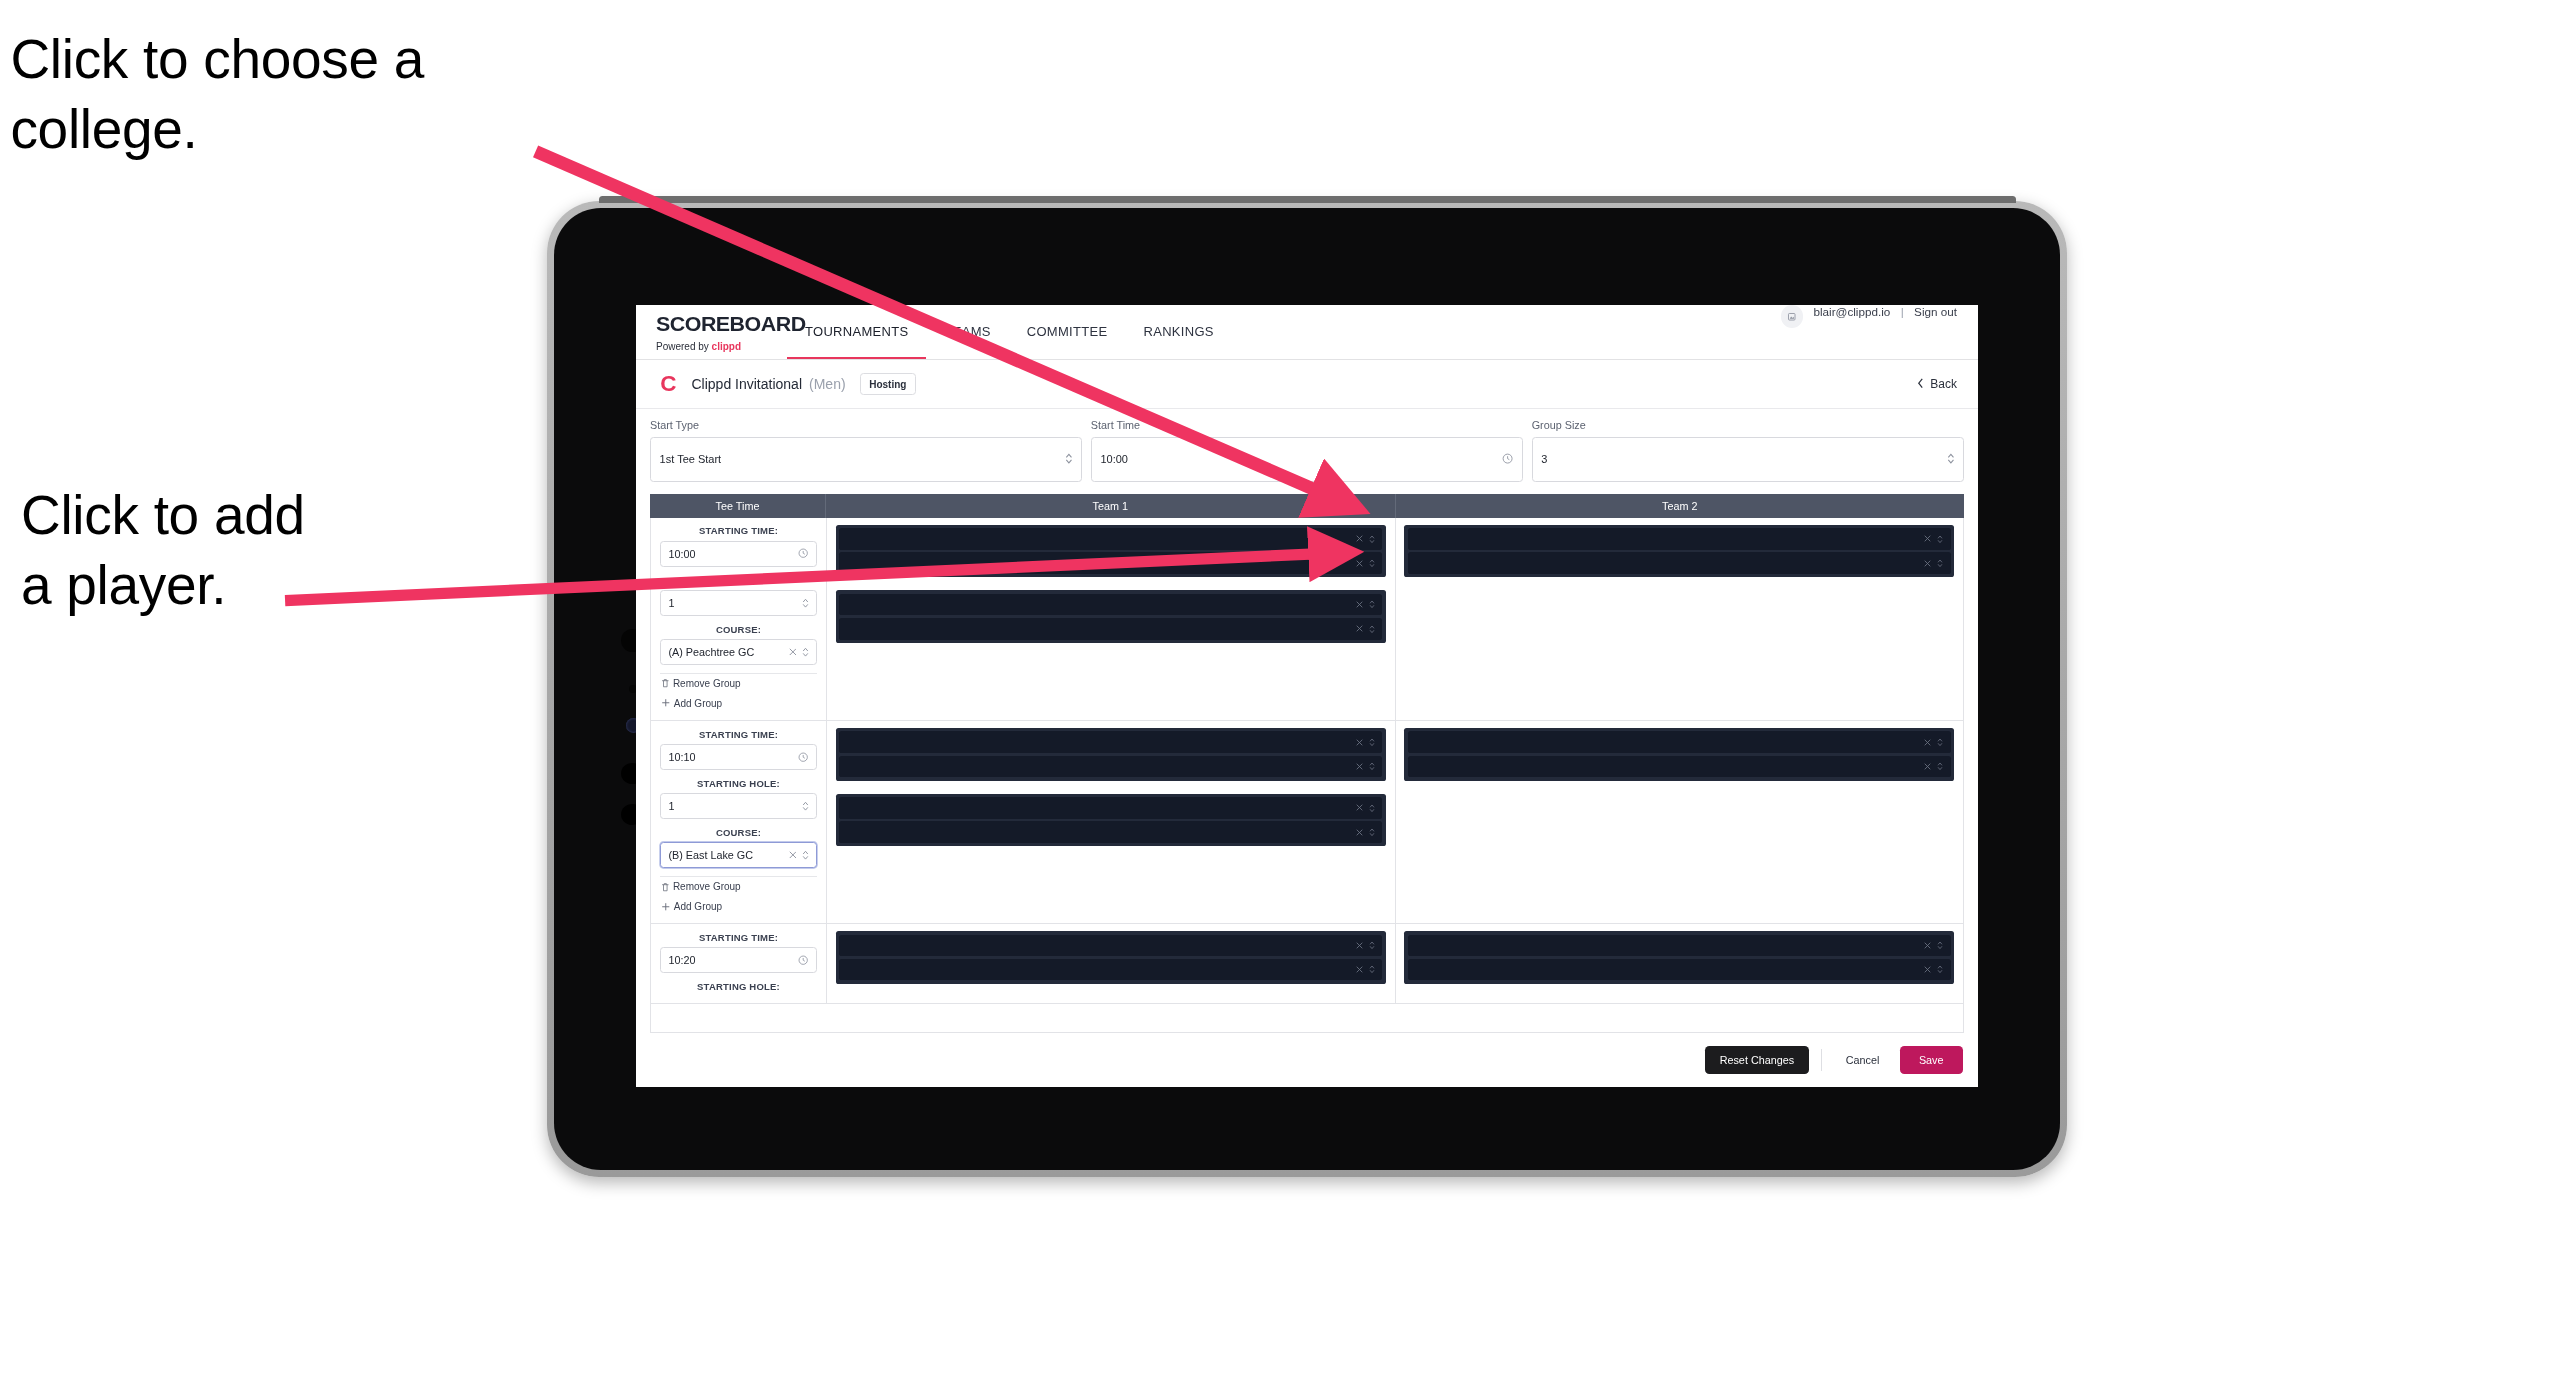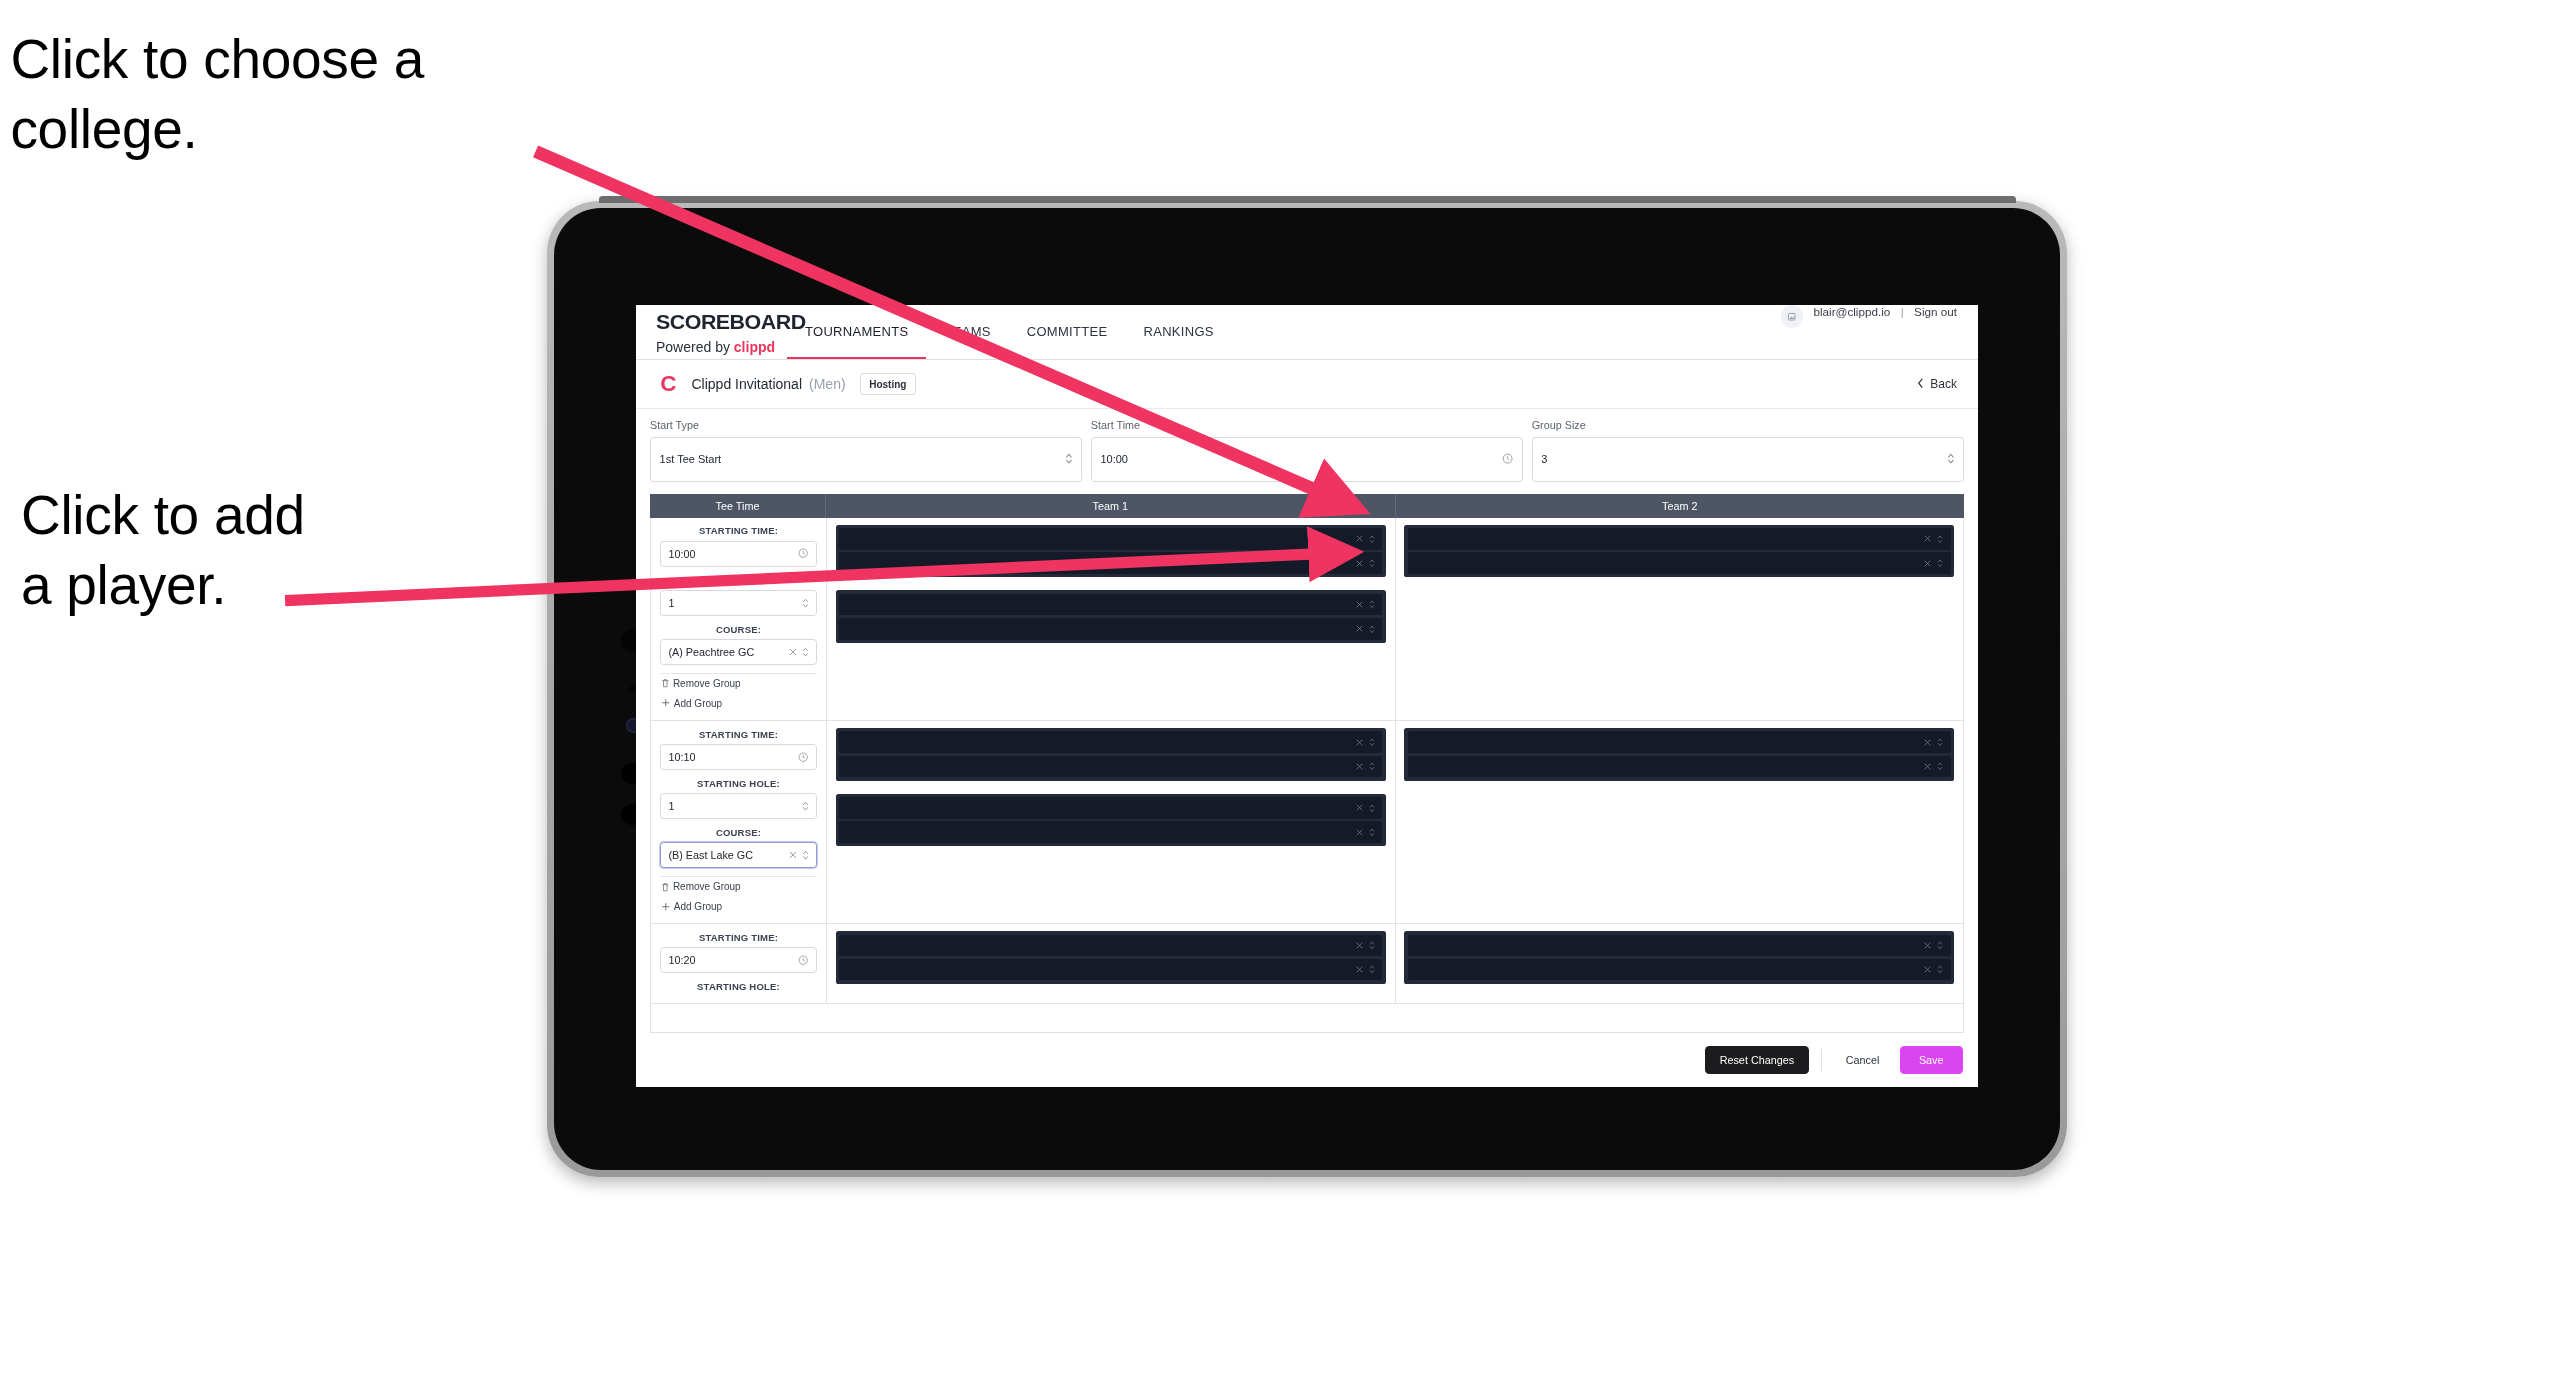--- a/index.html
+++ b/index.html
@@ -112,21 +112,21 @@
     font-family: "Liberation Sans", sans-serif;
     font-weight: 700;
     font-size: 21px;
     letter-spacing: -0.5px;
     color: #1f2430;
     line-height: 1;
     transform: scaleX(1.02);
     transform-origin: left center;
   }
   #brand-sub {
-    font-size: 14px;
+    font-size: 10px;
     color: #2b2f3a;
     margin-top: 8px;
     line-height:1;
   }
   #brand-sub .clippd-word { color: #e8365d; font-weight: 700; }
 
   #nav-items {
     display: flex;
     align-items: stretch;
     flex: 1 1 auto;
@@ -354,21 +354,21 @@
     padding: 7.8px 14.7px;
     cursor: pointer;
   }
   #footer-div {
     width: 0.9px; height: 22.5px; background: #dedfe3; margin: 0 12px;
   }
   #cancel-btn {
     font-size: 10.8px; color: #2b303c; padding: 7.8px 12px; cursor: pointer;
   }
   #save-btn {
-    background: #d946ef;
+    background: #be185d;
     color: #fff;
     font-size: 10.8px;
     border-radius: 4.3px;
     padding: 7.8px 19px;
     margin-left: 8.6px;
     cursor: pointer;
   }
 </style>
 </head>
 <body>

